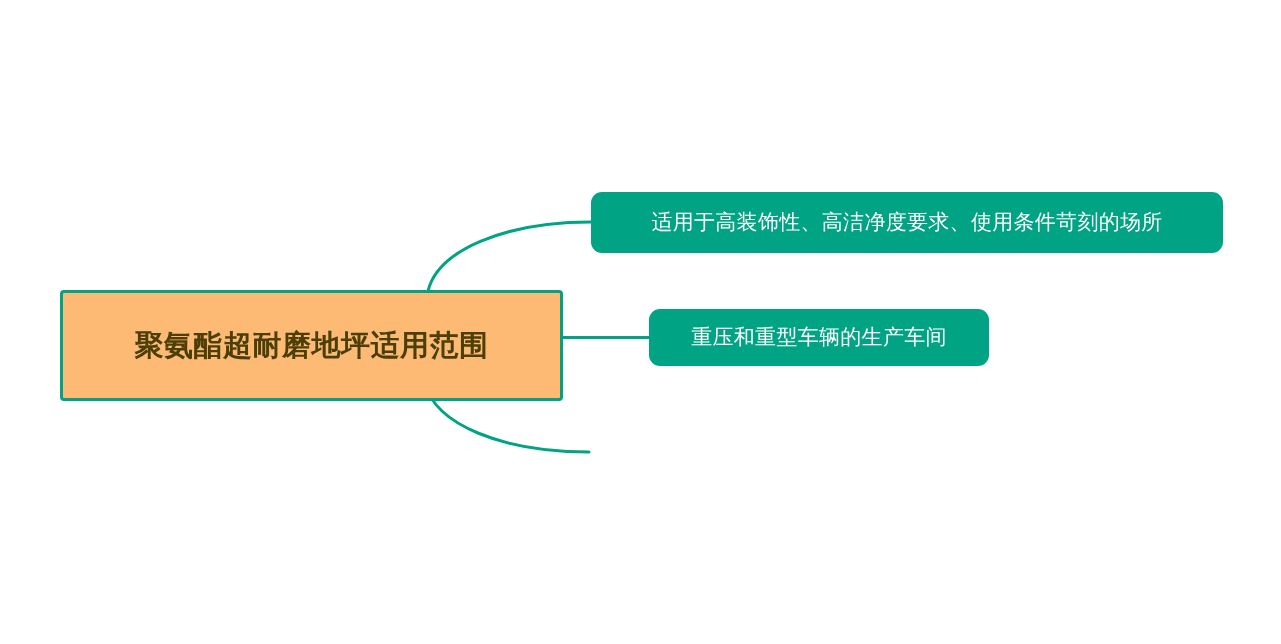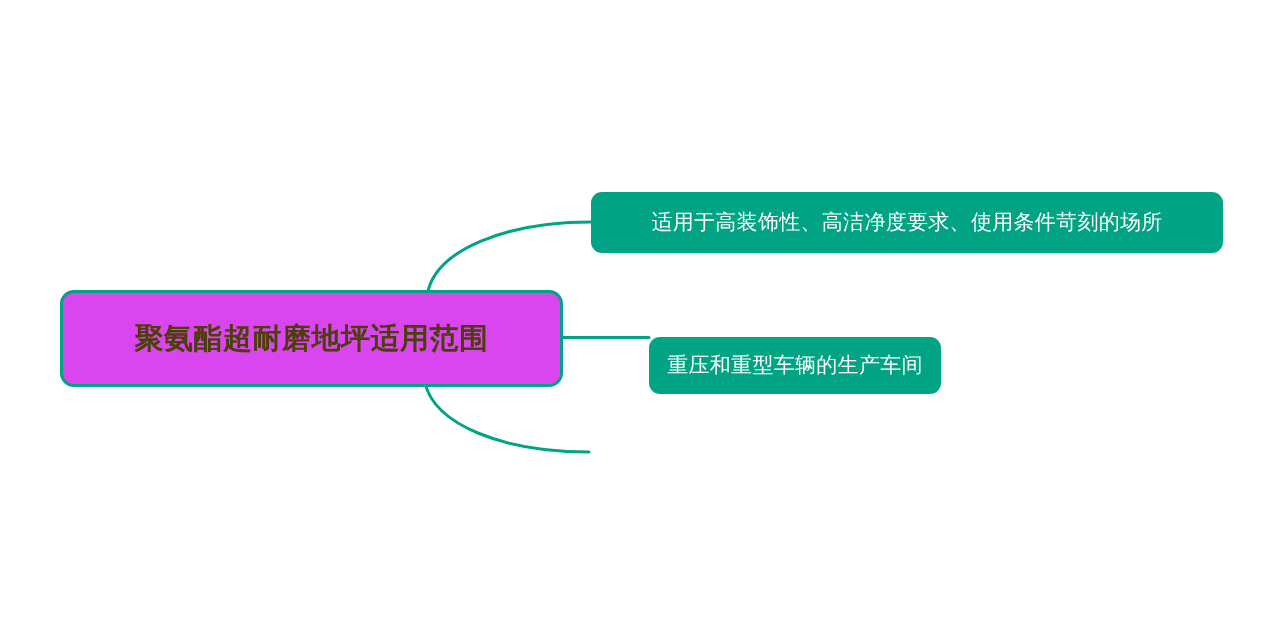--- a/index.html
+++ b/index.html
@@ -42,24 +42,24 @@
     align-items: center;
     justify-content: center;
     white-space: nowrap;
   }
 
   
   #root-node {
     left: 60px;
     top: 290px;
     width: 503px;
-    height: 97px;
-    background: #d946ef;
+    height: 111px;
+    background: #fdba74;
     border: 3px solid #00a383;
-    border-radius: 14px;
+    border-radius: 4px;
   }
   #root-node .node-label {
     font-size: 29px;
     font-weight: bold;
     color: #4b3e06;
     letter-spacing: 0.5px;
     line-height: 1;
   }
 
   
@@ -76,23 +76,22 @@
 
   #branch-node-0 {
     left: 591px;
     top: 192px;
     width: 632px;
     height: 61px;
   }
   #branch-node-1 {
     left: 649px;
     top: 309px;
-    width: 292px;
+    width: 340px;
     height: 57px;
-    margin-top: 28px;
   }
   #branch-node-2 {
     left: 589px;
     top: 424px;
     width: 367px;
     height: 57px;
   }
 </style>
 </head>
 <body>

